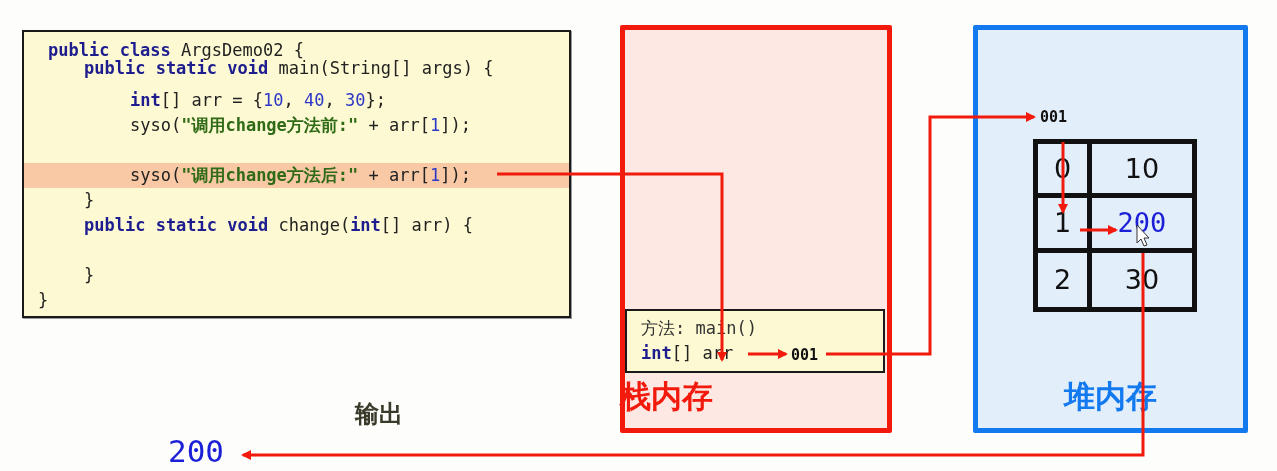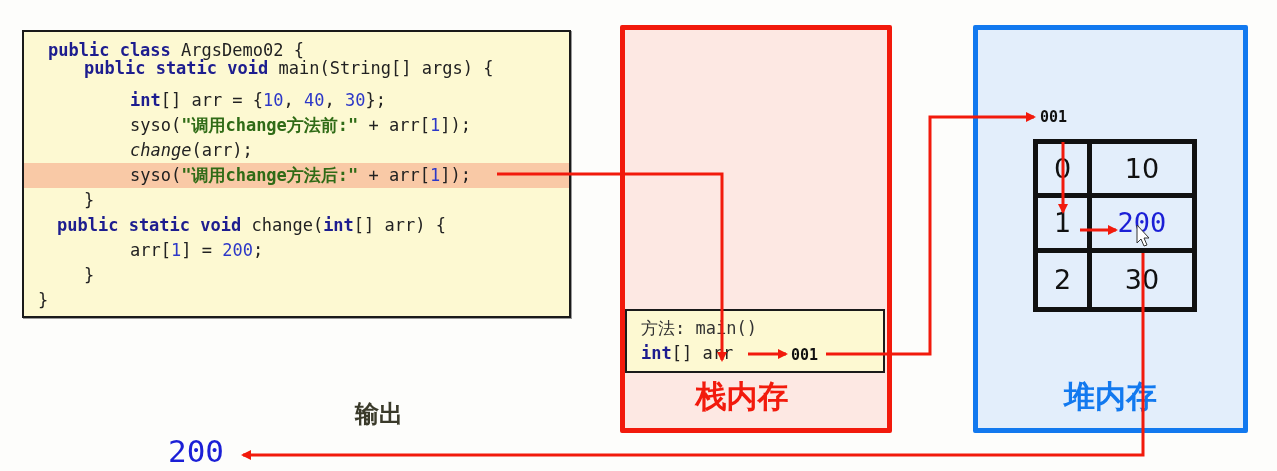--- a/index.html
+++ b/index.html
@@ -13,21 +13,21 @@
   .kw { color:#1d1d8f; font-weight:bold; }
   .num { color:#2d38c8; }
   .str { color:#2f6b16; font-weight:bold; }
   .it { font-style:italic; }
 
   
   #stack { left:620px; top:25px; width:272px; height:408px; background:#fde8e3; border:5px solid #f21a0c; box-sizing:border-box; border-radius:2px; }
   #stack-frame { left:625px; top:309px; width:260px; height:64px; background:#fdf9d2; border:2px solid #1a1a1a; box-sizing:border-box; }
   #stack-frame .l1 { position:absolute; left:14px; top:6px; font-size:17px; color:#333; }
   #stack-frame .l2 { position:absolute; left:14px; top:32px; font-size:17px; color:#222;text-align:center; }
-  #stack-label { left:620px; top:376px; width:244px; text-align:center; font-family:"DejaVu Sans", sans-serif; font-size:31px; font-weight:bold; color:#f21a0c; }
+  #stack-label { left:620px; top:376px; width:244px; font-family:"DejaVu Sans", sans-serif; font-size:31px; font-weight:bold; color:#f21a0c; }
 
   
   #heap { left:973px; top:25px; width:275px; height:408px; background:#e3eefb; border:5px solid #1279ef; box-sizing:border-box; border-radius:2px; }
   #heap-label { left:973px; top:376px; width:275px; text-align:center; font-family:"DejaVu Sans", sans-serif; font-size:31px; font-weight:bold; color:#1279ef; }
   #heap-addr { left:1040px; top:108px; font-size:15px; font-weight:bold; color:#111; }
 
   #array-table { left:1033px; top:139px; width:164px; height:173px; border:5px solid #111; box-sizing:border-box; background:#e3eefb; display:grid; grid-template-columns:54px 1fr; grid-template-rows:1fr 1fr 1fr; }
   .cell { display:flex; align-items:center; justify-content:center; font-family:"DejaVu Sans", sans-serif; font-size:27px; color:#111; border-right:0; }
   .cell.idx { border-right:5px solid #111; }
   .cell.r0, .cell.r1 { border-bottom:5px solid #111; }
@@ -40,25 +40,23 @@
   svg#arrows { position:absolute; left:0; top:0; width:1277px; height:471px; pointer-events:none; }
 </style>
 </head>
 <body>
 
 <div id="code-panel" class="abs">
     <div class="code-line" style="top: 6px; padding-left: 24px;"><span class="kw">public class </span><span>ArgsDemo02 {</span></div>
     <div class="code-line" style="top: 24px; padding-left: 60px;"><span class="kw">public static void </span><span>main(String[] args) {</span></div>
     <div class="code-line" style="top: 56px; padding-left: 106px;"><span class="kw">int</span><span>[] arr = {</span><span class="num">10</span><span>, </span><span class="num">40</span><span>, </span><span class="num">30</span><span>};</span></div>
     <div class="code-line" style="top: 81px; padding-left: 106px;"><span>syso(</span><span class="str">"调用change方法前:"</span><span> + arr[</span><span class="num">1</span><span>]);</span></div>
-    <div class="code-line" style="top: 106px; padding-left: 106px;"><span class="it">change</span><span>(arr);</span></div>
     <div class="code-line hl" style="top: 131px; padding-left: 106px;"><span>syso(</span><span class="str">"调用change方法后:"</span><span> + arr[</span><span class="num">1</span><span>]);</span></div>
     <div class="code-line" style="top: 156px; padding-left: 60px;"><span>}</span></div>
-    <div class="code-line" style="top: 181px; padding-left: 33px;"><span class="kw">public static void </span><span>change(</span><span class="kw">int</span><span>[] arr) {</span></div>
-    <div class="code-line" style="top: 206px; padding-left: 106px;"><span>arr[</span><span class="num">1</span><span>] = </span><span class="num">200</span><span>;</span></div>
+    <div class="code-line" style="top: 181px; padding-left: 60px;"><span class="kw">public static void </span><span>change(</span><span class="kw">int</span><span>[] arr) {</span></div>
     <div class="code-line" style="top: 231px; padding-left: 60px;"><span>}</span></div>
     <div class="code-line" style="top: 256px; padding-left: 14px;"><span>}</span></div>
   </div>
 
 <div id="stack" class="abs"></div>
 <div id="stack-frame" class="abs">
   <div class="l1">方法: main()</div>
   <div class="l2"><span class="kw">int</span><span>[] arr</span></div>
   <div class="abs" style="left:164px;top:35px;font-size:15px;font-weight:bold;color:#111;">001</div>
 </div>

